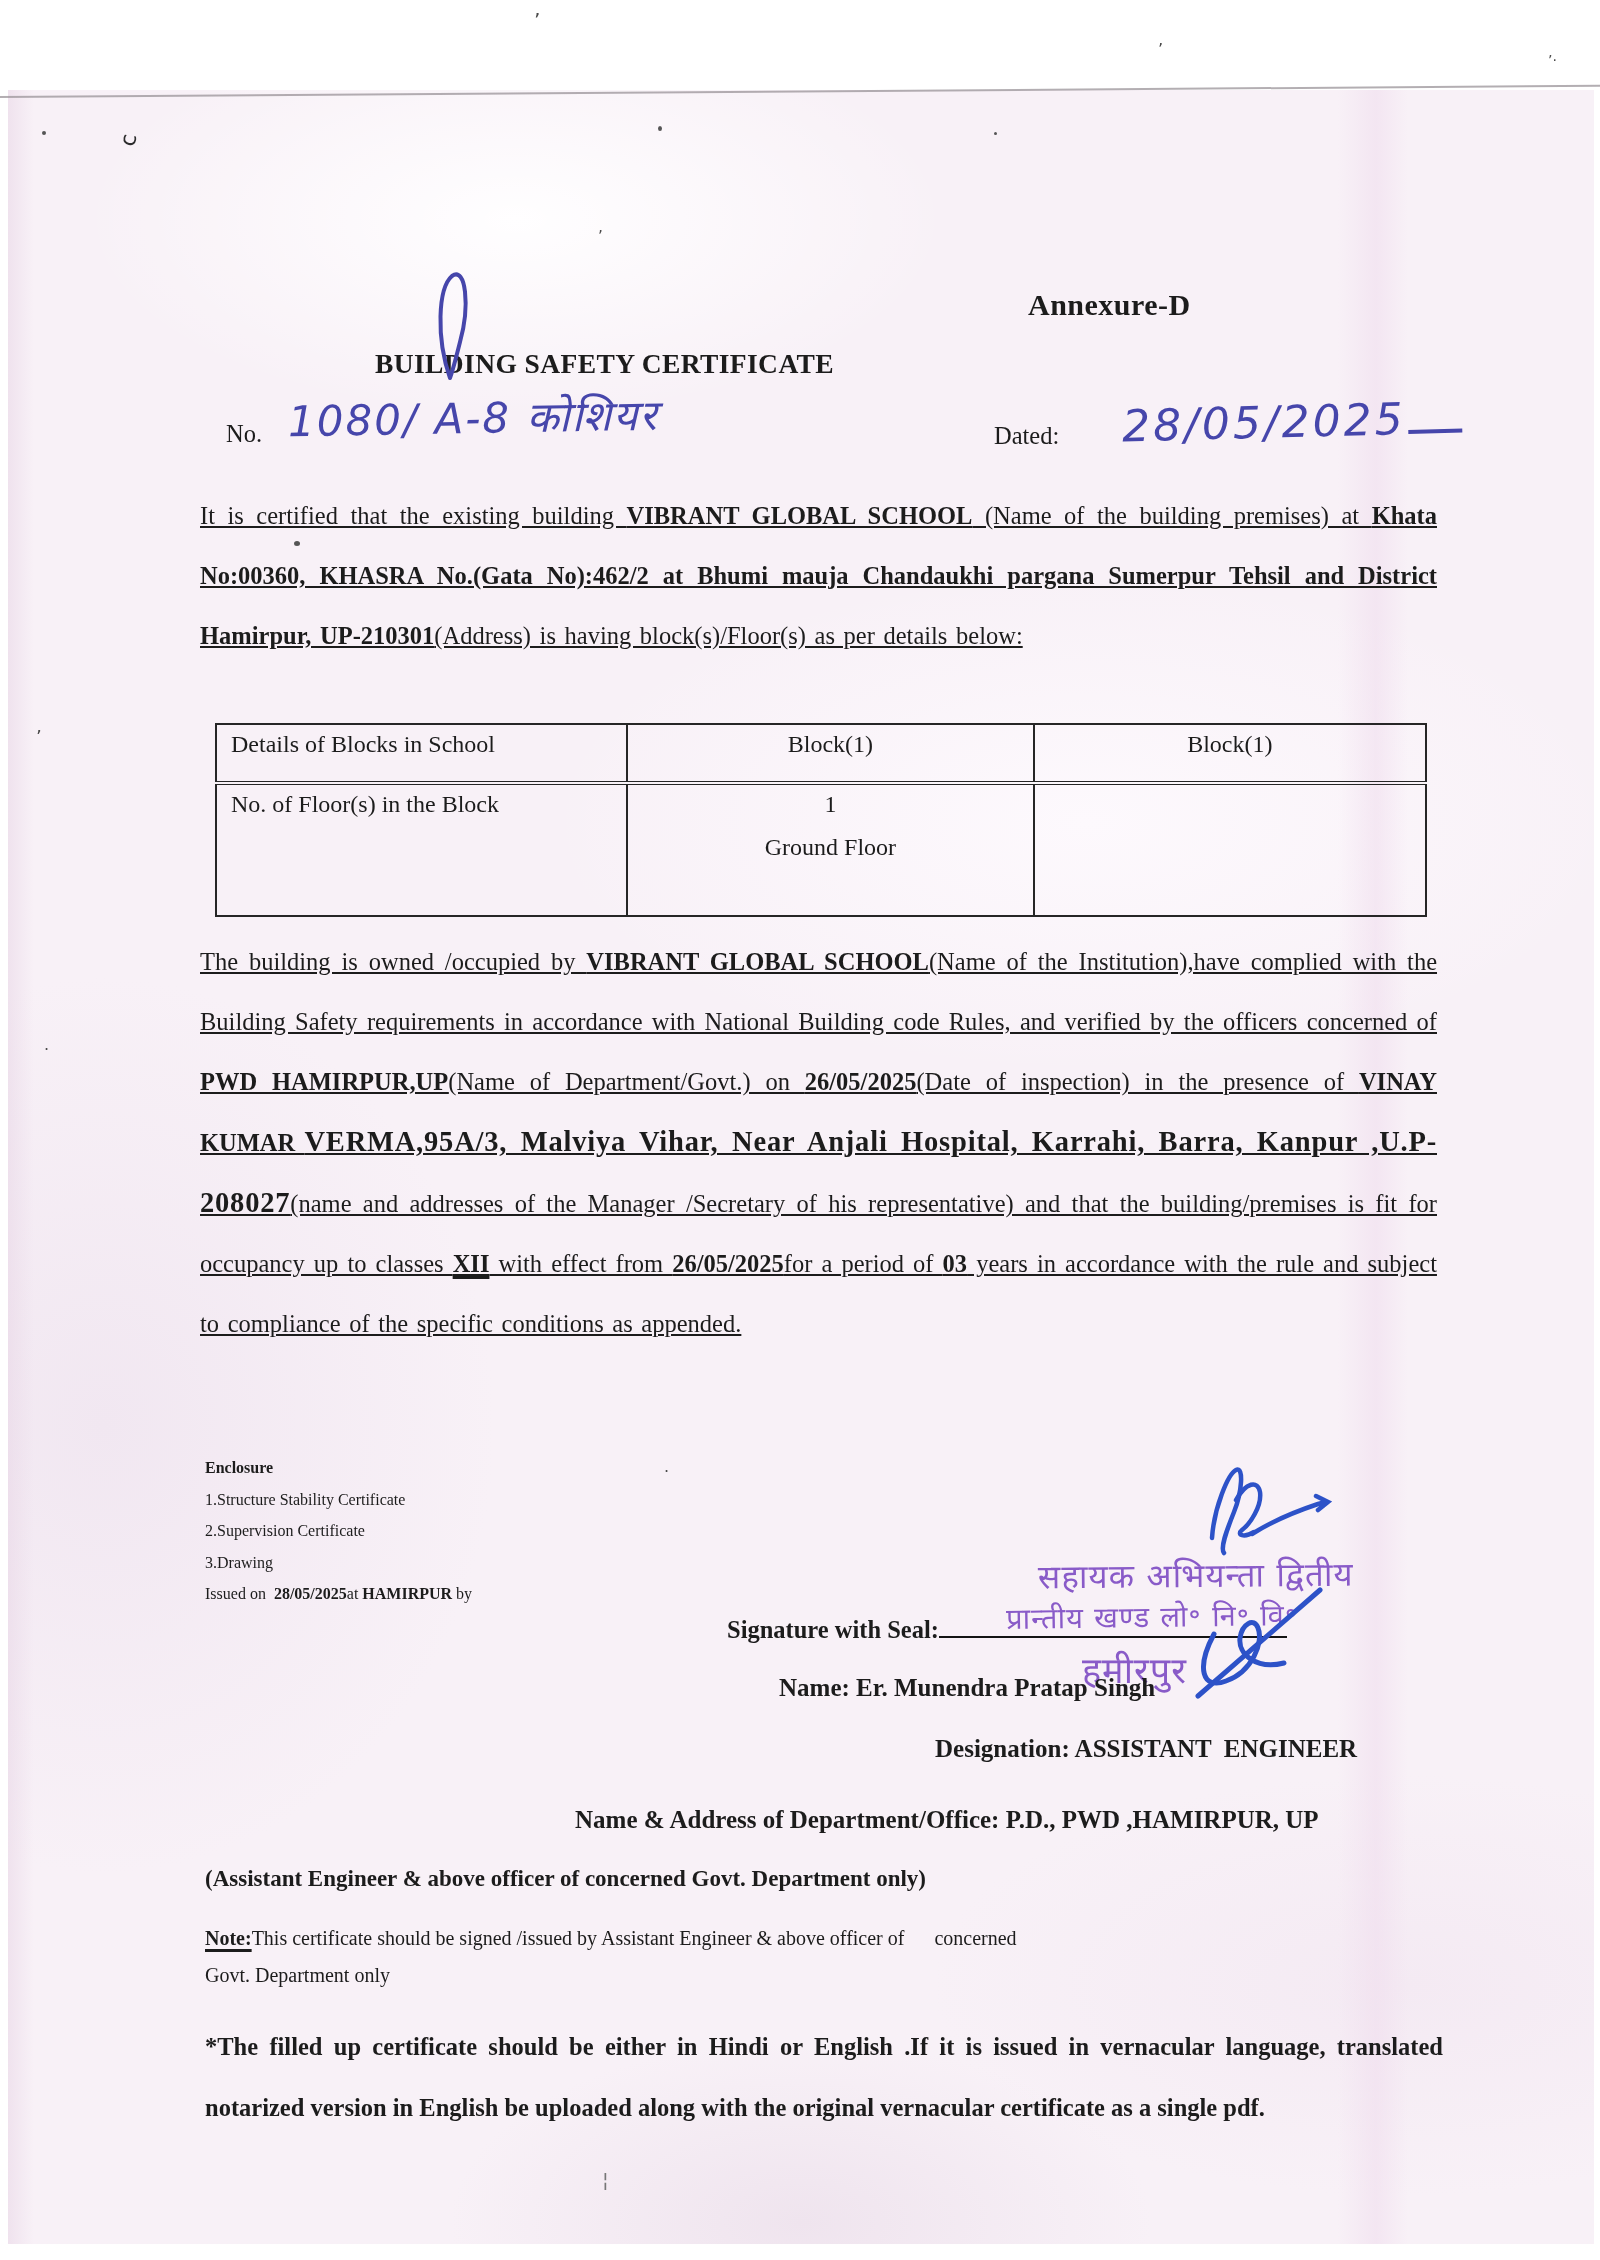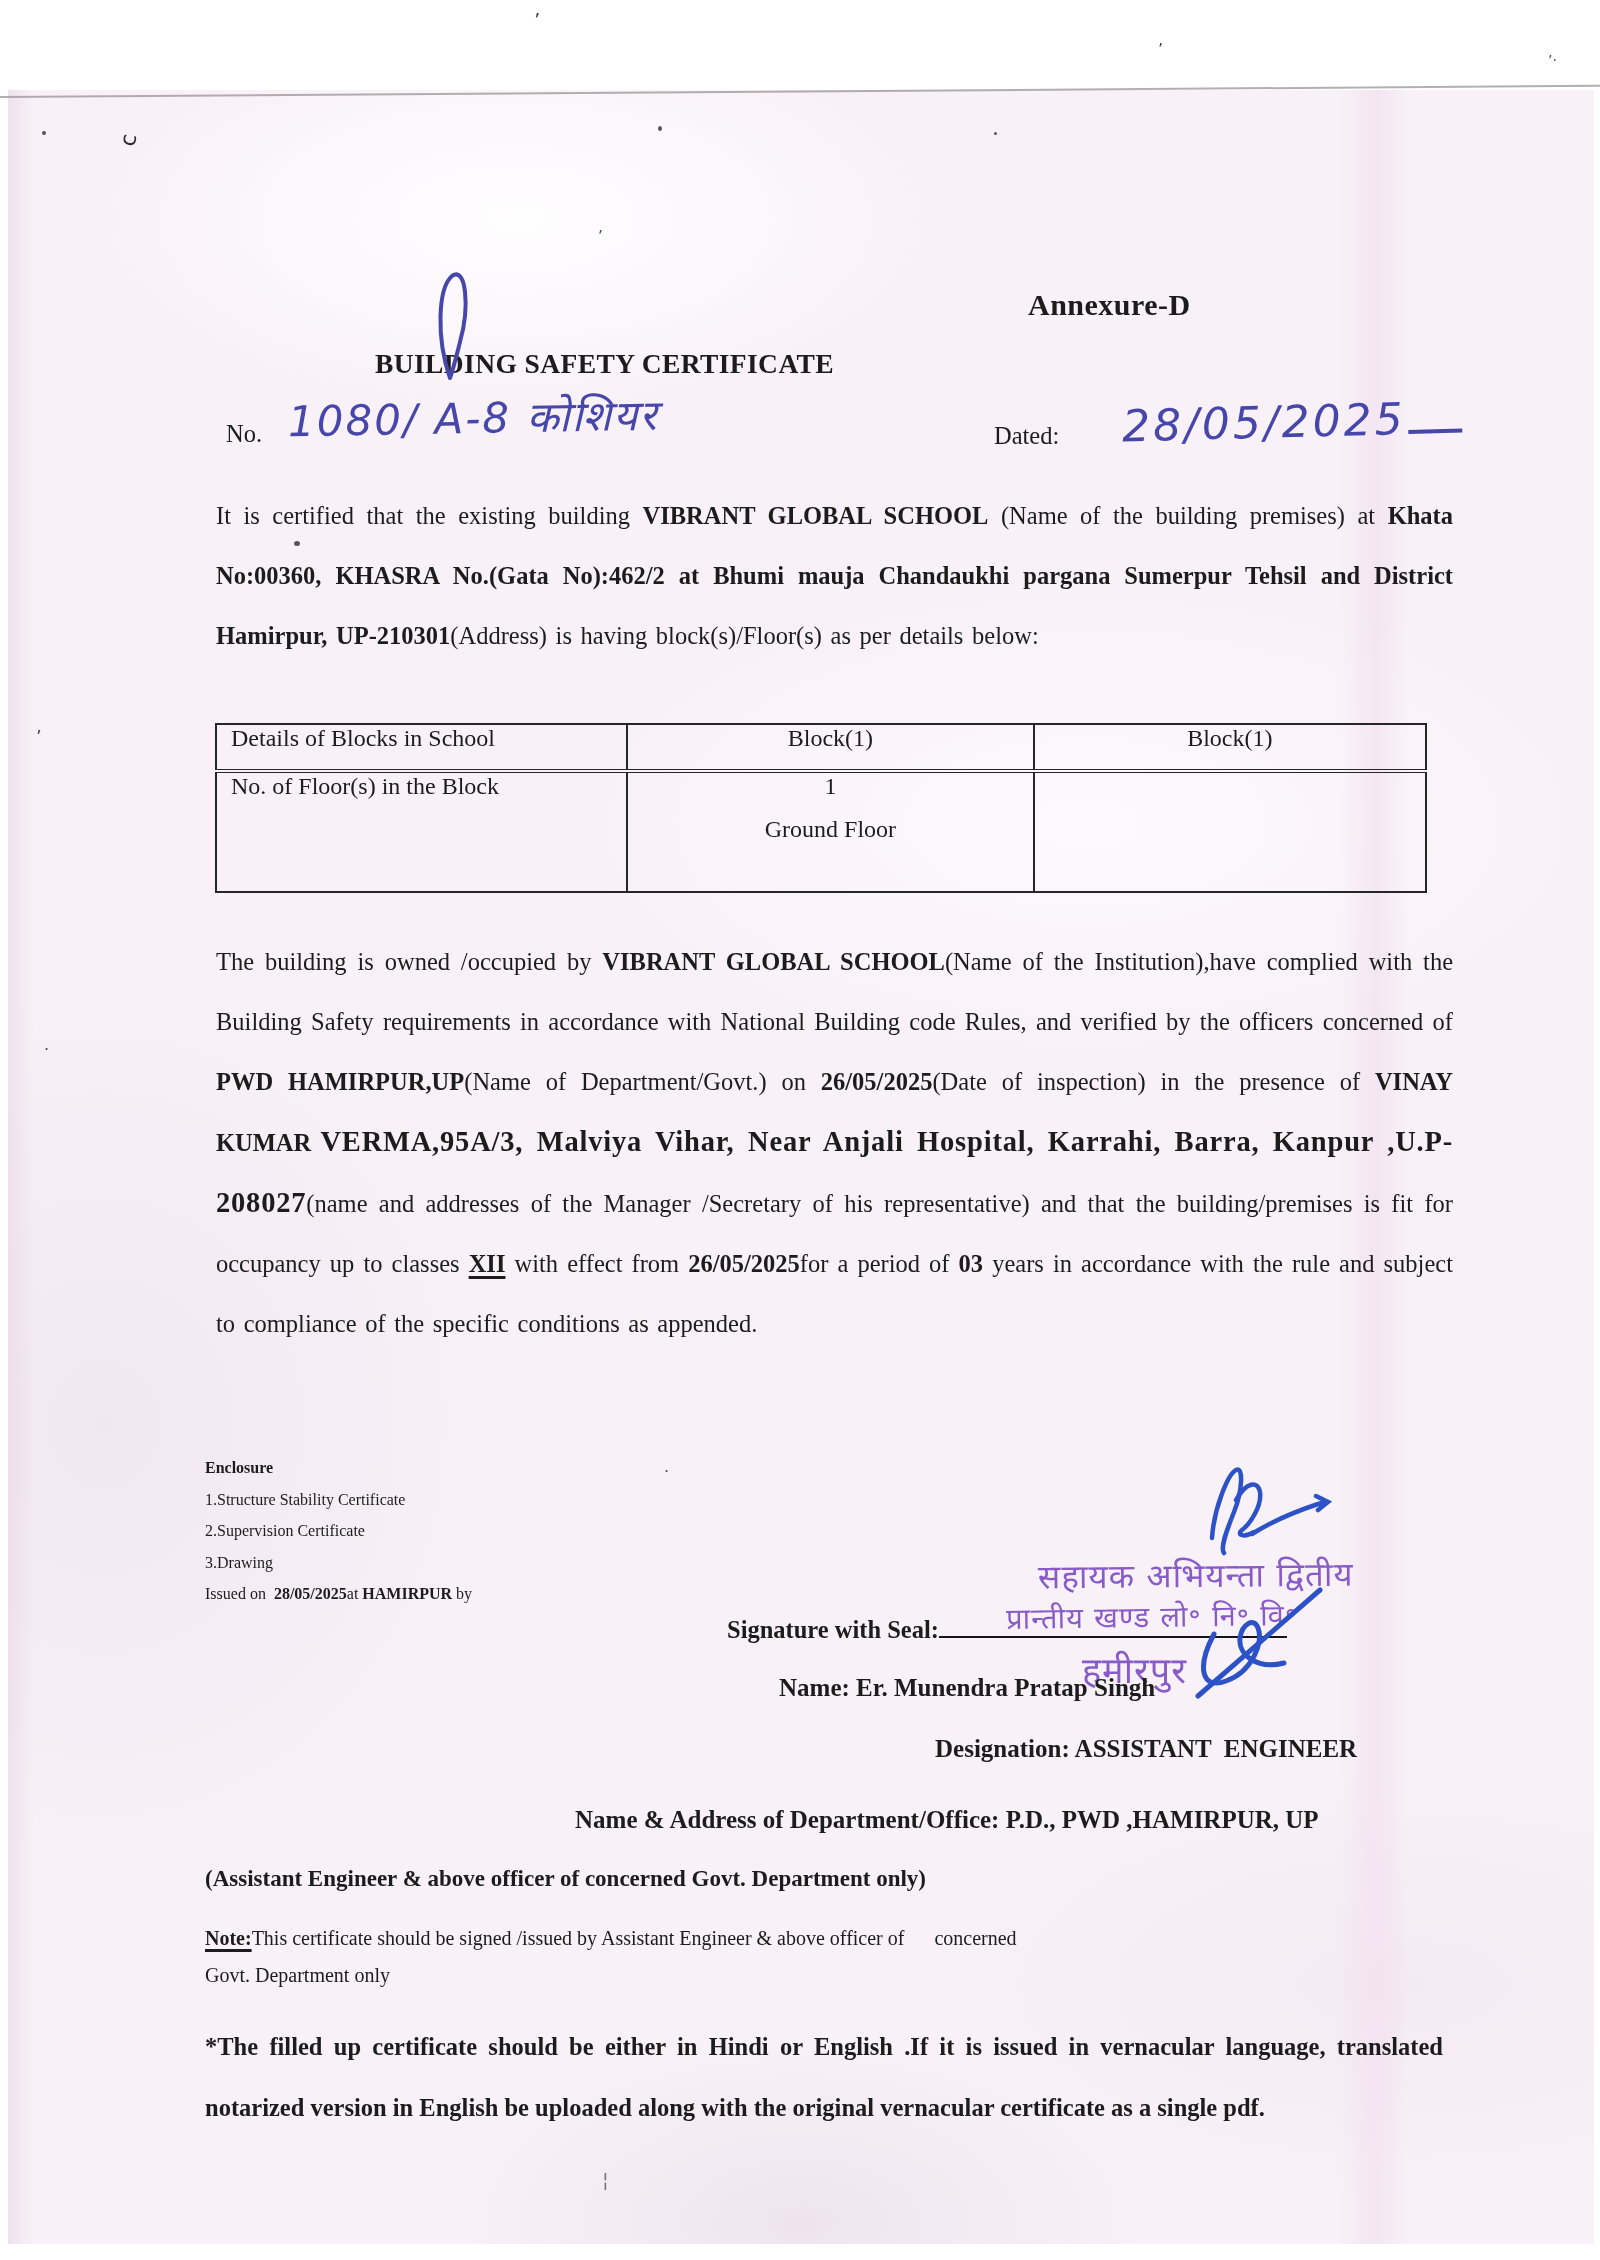--- a/index.html
+++ b/index.html
@@ -29,26 +29,26 @@
   .annexure{left:1028px;top:288px;font-size:30px;font-weight:700;letter-spacing:.5px;}
   .doc-title{left:375px;top:348px;font-size:27.5px;font-weight:700;letter-spacing:.4px;}
   .no-label{left:226px;top:420px;font-size:24.5px;}
   .dated-label{left:986px;top:422px;font-size:24.5px;margin-left:8px;}
 
   .hand{font-family:"DejaVu Sans",sans-serif;font-style:italic;color:#4646ab;}
   .no-value{left:288px;top:388px;font-size:42px;letter-spacing:2px;transform:rotate(-1deg);}
   .date-value{left:1122px;top:396px;font-size:44px;letter-spacing:3px;transform:rotate(-1.5deg);}
   .date-tail{display:inline-block;width:54px;height:30px;border-bottom:4px solid #4646ab;margin-left:2px;}
 
-  .para{left:216px;width:1237px;font-size:24.5px;line-height:60px;word-spacing:2.5px;}
+  .para{left:200px;width:1237px;font-size:24.5px;line-height:60px;word-spacing:2.5px;text-decoration:underline;}
   .para1{top:486px;}
   .para2{top:932px;}
 
   .bstable{left:215px;top:723px;width:1212px;border-collapse:collapse;font-size:24px;}
-  .bstable td{border:2.5px solid #262626;padding:0 14px;vertical-align:top;}
+  .bstable td{border:2.5px solid #262626;padding:6px 14px;vertical-align:top;}
   .bstable .hrow td{height:44px;border-bottom:4px double #262626;}
   .bstable .c{text-align:center;}
   .bstable .drow td{height:118px;}
   .cell-stack div:first-child{margin-bottom:16px;}
 
   .enclosure{left:205px;top:1452px;font-size:16px;line-height:31.5px;}
   .stamp{color:#7e4bc4;font-family:"DejaVu Sans",sans-serif;opacity:.9;letter-spacing:1px;}
   .stamp1{left:1038px;top:1552px;font-size:33px;transform:rotate(-.5deg);}
   .stamp2{left:1006px;top:1596px;font-size:29px;transform:rotate(-.8deg);}
   .stamp3{left:1082px;top:1645px;font-size:36px;}

